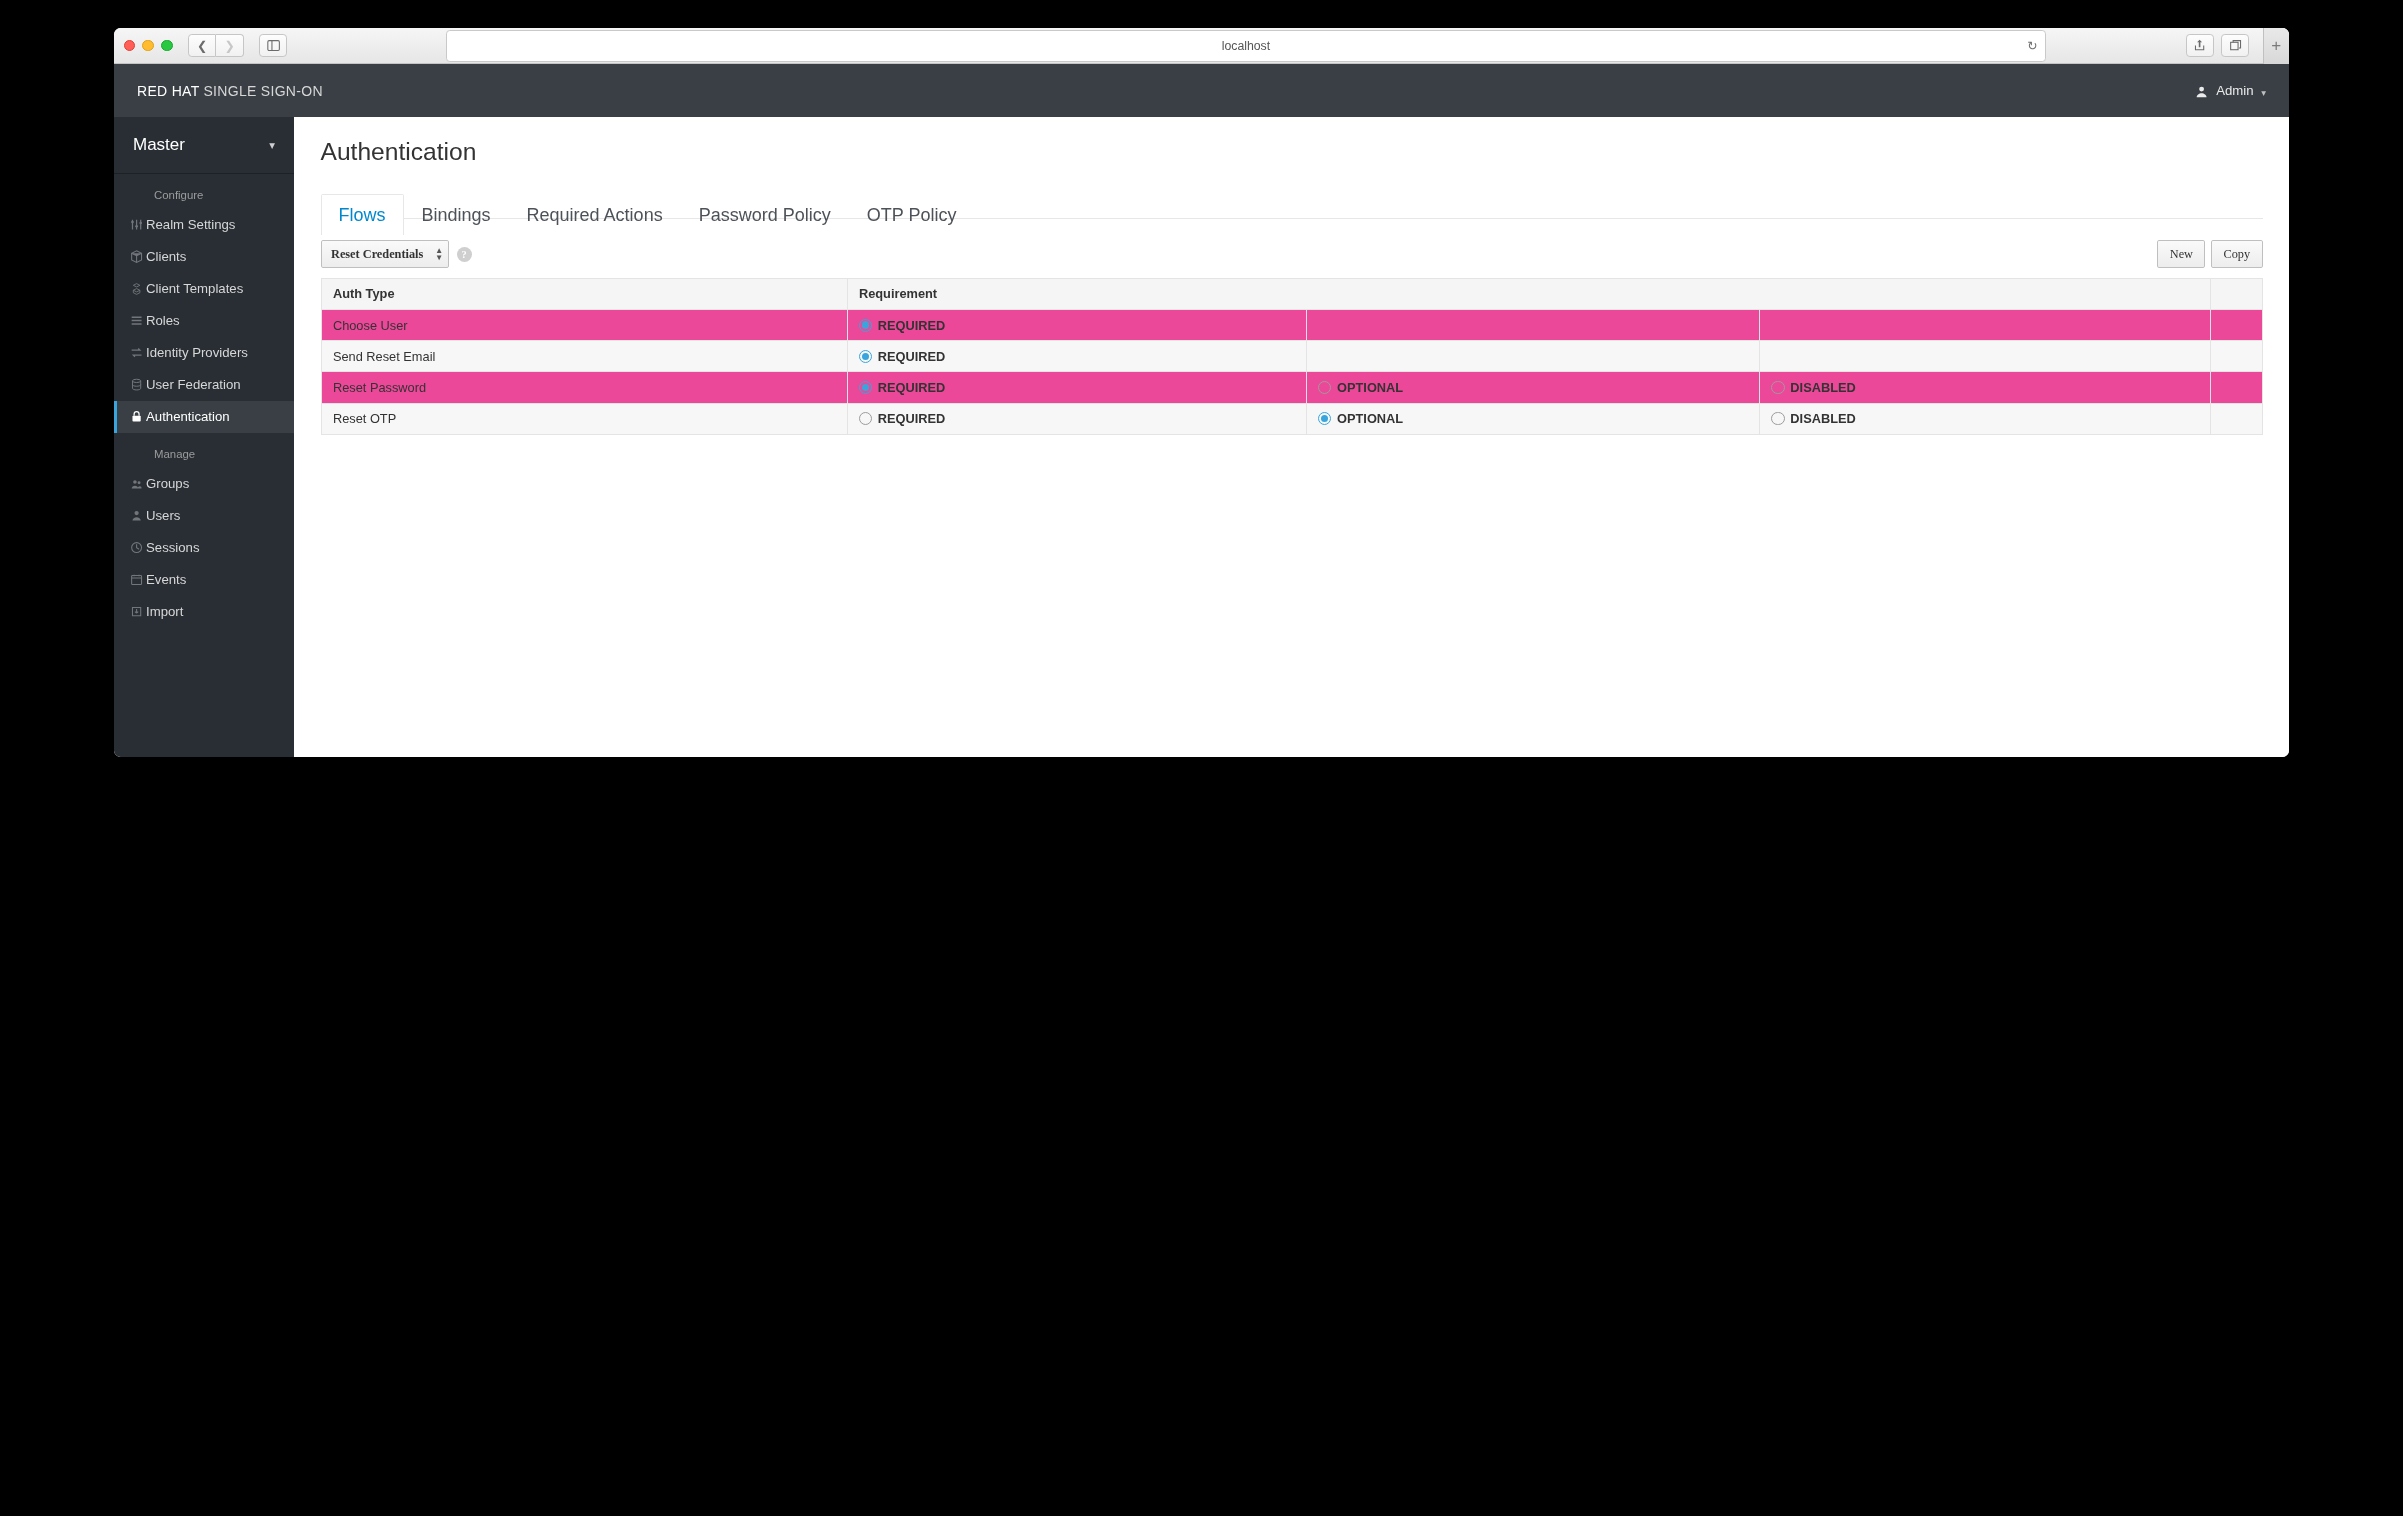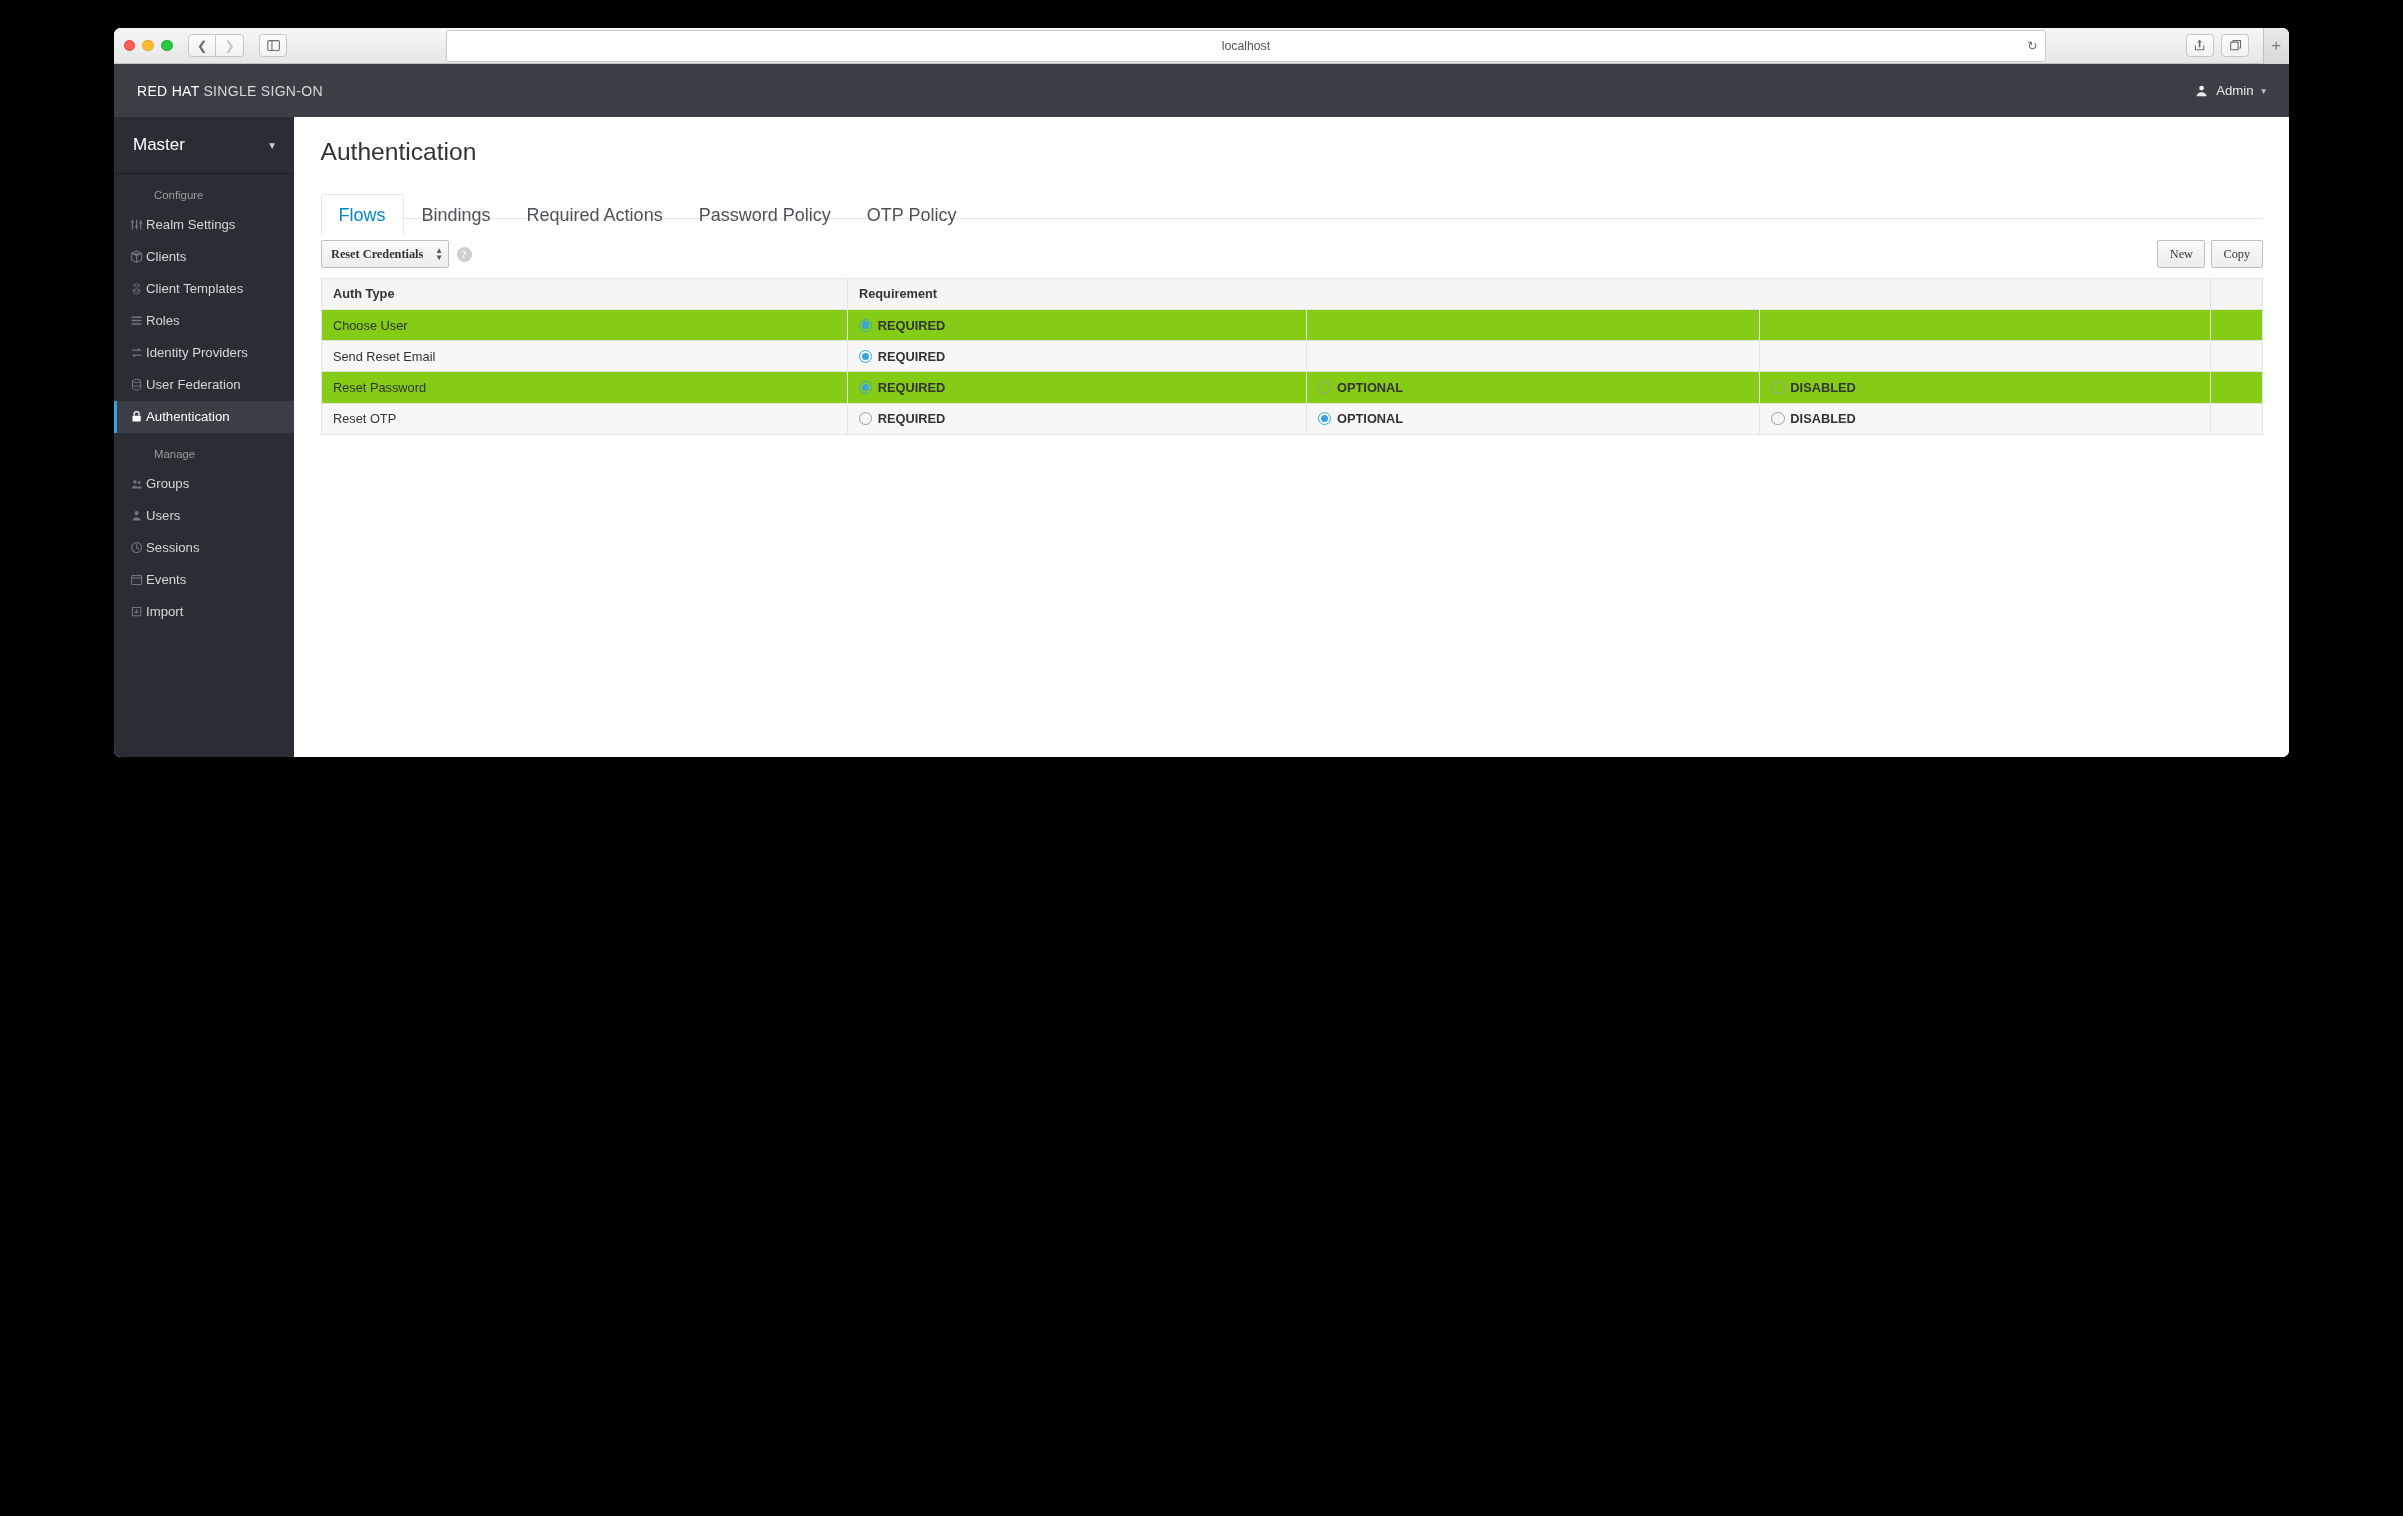--- a/index.html
+++ b/index.html
@@ -73,21 +73,21 @@
   .app-header {
     height: 53px;
     background: #393f44;
     display:flex; align-items:center; justify-content:space-between;
     padding: 0 23px;
     color:#fff;
   }
   .brand { font-size:14px; letter-spacing: 0.3px; }
   .brand .rh { font-weight:400; }
   .brand .sso { font-weight:300; color:#d7d7d7; }
-  .user-menu { display:flex; align-items:center; gap:7.6px; font-size:13.2px; color:#eaeaea; cursor:pointer;}
+  .user-menu { display:flex; align-items:flex-end; gap:7.6px; font-size:13.2px; color:#eaeaea; cursor:pointer;}
   .user-menu .caret { font-size:9.5px; color:#bfbfbf; }
 
   
   .app-body { flex:1; display:flex; min-height:0; }
   .sidebar {
     width: 180px;
     background: #292e34;
     color:#d8d8d8;
     display:flex; flex-direction:column;
     font-size:13.2px;
@@ -172,21 +172,21 @@
     width:100%; border-collapse:collapse; margin-top:9.5px;
     font-size:12.8px;
   }
   table.flow th {
     text-align:left; font-weight:700; color:#333;
     background:#f5f5f5; border:0.9px solid #e4e4e4;
     padding:7.6px 11.4px;
   }
   table.flow td {
     border:0.9px solid #e4e4e4; padding:7.6px 11.4px; color:#333;
-    background:#84cc16;
+    background:#ec4899;
   }
   table.flow tr.alt td { background:#f7f7f7; }
   .req-cell { display:flex; align-items:center; gap:5.7px; font-weight:700; }
   .radio {
     width:13.2px;height:13.2px;border-radius:50%;
     border:1.9px solid #9c9c9c; display:inline-block; position:relative; flex:0 0 auto;
   }
   .radio.checked { border-color:#39a5dc; }
   .radio.checked::after{
     content:""; position:absolute; inset:1.9px; border-radius:50%; background:#39a5dc;

